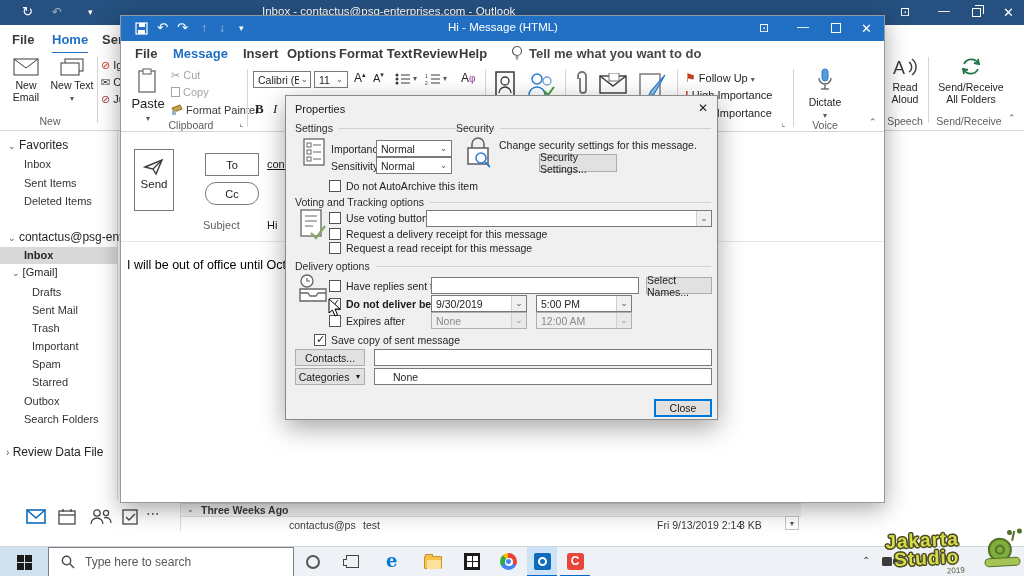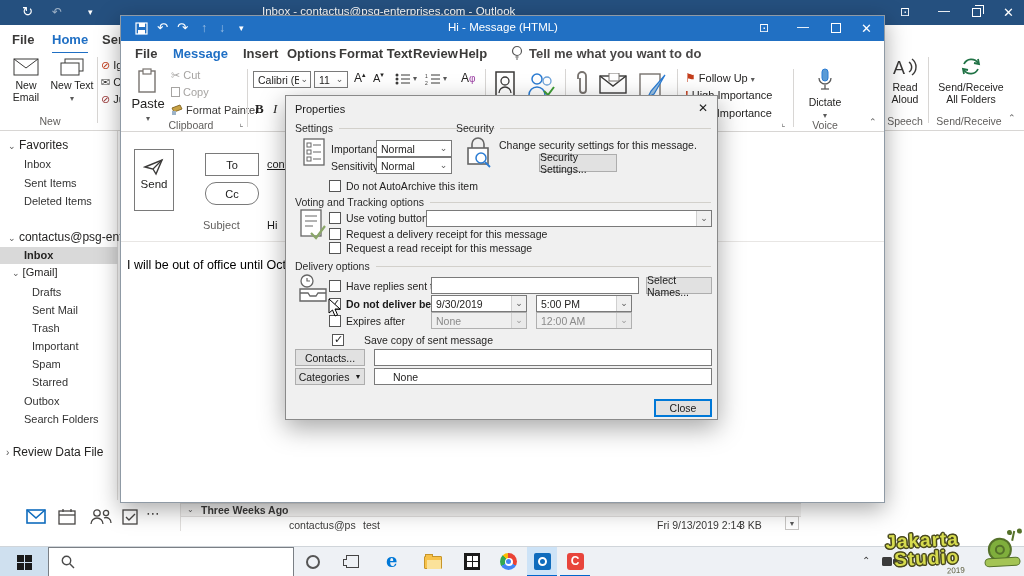--- a/index.html
+++ b/index.html
@@ -472,21 +472,21 @@
       <span style="font-size:10.5px;">Expires after</span>
     </div>
     <div class="combo off abs" style="left:145px;top:216px;width:96px;">
       <span>None</span>
         <span class="arr">⌄</span>
     </div>
     <div class="combo off abs" style="left:250px;top:216px;width:96px;">
       <span>12:00 AM</span>
         <span class="arr">⌄</span>
     </div>
-    <div class="abs" style="left:46px;top:238px;display:flex;align-items:center;gap:20px;">
+    <div class="abs" style="left:28px;top:238px;display:flex;align-items:center;gap:5px;">
       <span class="cb on"></span>
       <span style="font-size:10.5px;">Save copy of sent message</span>
     </div>
     <div class="btn abs" style="left:9px;top:253px;width:70px;height:17px;">
       <span>Contacts...</span>
     </div>
     <div class="fld abs" style="left:88px;top:253px;width:338px;height:17px;"></div>
     <div class="btn abs" style="left:9px;top:272px;width:70px;height:17px;gap:5px;">
       <span>Categories</span>
       <span style="font-size:7px;">▼</span>
@@ -510,20 +510,21 @@
           <span style="background:#1a1a1a;"></span>
           <span style="background:#1a1a1a;"></span>
           <span style="background:#1a1a1a;"></span>
         </span>
     </div>
     <div class="abs" style="left:48px;top:0;width:246px;height:30px;background:#fff;border:1px solid #7a7f85;display:flex;align-items:center;">
       <svg width="14" height="14" style="margin:0 8px 0 12px;">
           <circle cx="5.5" cy="5.5" r="4.2" fill="none" stroke="#4a4a4a" stroke-width="1.4"></circle>
           <line x1="8.8" y1="8.8" x2="13" y2="13" stroke="#4a4a4a" stroke-width="1.4"></line>
         </svg>
+      <input style="border: none; outline: none; font-size: 12px; width: 180px; font-family: &quot;Liberation Sans&quot;, sans-serif; background: transparent;" placeholder="Type here to search">
     </div>
     <span class="abs" style="left:306px;top:8px;width:14px;height:14px;border:2px solid #555;border-radius:50%;"></span>
     <span class="abs" style="left:346px;top:8px;width:13px;height:13px;border:1.5px solid #444;position:absolute;">
         <span style="position:absolute;left:-4px;top:3px;width:4px;height:7px;border:1.5px solid #444;border-right:none;background:#eef1f5;"></span>
       </span>
     <span class="abs" style="left:386px;top:3px;font-size:18px;font-weight:bold;color:#0078d7;font-family:'DejaVu Serif',serif;">e</span>
     <span class="abs" style="left:424px;top:9px;width:18px;height:13px;background:#f7c24a;border:1px solid #c6952a;border-radius:1px;">
         <span style="position:absolute;left:0;top:-3px;width:8px;height:3px;background:#f7c24a;border:1px solid #c6952a;border-bottom:none;"></span>
         <span style="position:absolute;left:2px;top:3px;width:14px;height:9px;background:#fbe29a;"></span>
       </span>

